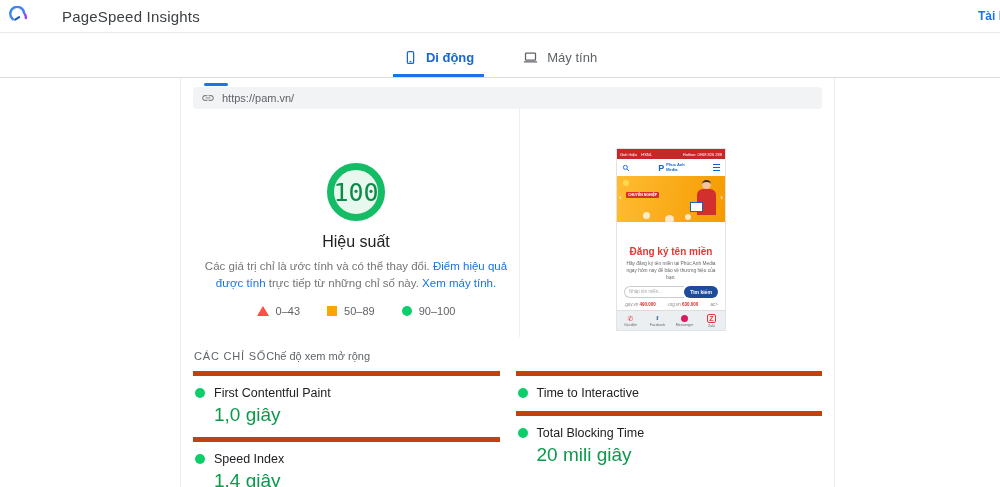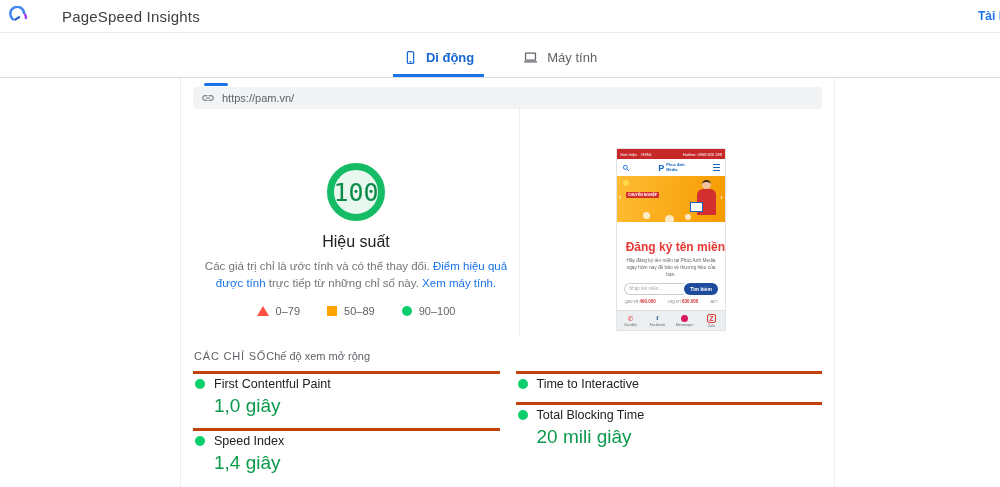--- a/index.html
+++ b/index.html
@@ -70,21 +70,21 @@
   .t-banner .arrow { position:absolute; top:18px; color:#fff; font-size:8px; line-height:8px; }
   .t-badge { position:absolute; left:9px; top:16px; background:#d32f2f; color:#fff;
     font-size:3.5px; padding:1px 2px; border-radius:1px; font-weight:bold; }
   .t-woman-head { position:absolute; right:14px; top:4px; width:9px; height:9px;
     border-radius:50%; background:#f2c49b; border-top:2px solid #3a2a1c; }
   .t-woman-body { position:absolute; right:9px; top:13px; width:19px; height:26px;
     border-radius:6px 6px 0 0; background:#d32f2f; }
   .t-box { position:absolute; right:22px; top:26px; width:13px; height:10px;
     background:#fff; border:1px solid #1565c0; }
   .t-dot { position:absolute; border-radius:50%; background:rgba(255,255,255,.75); }
-  .t-head { margin-top:18px; text-align:right; font-size:12px; font-weight:bold; color:#e53935; }
+  .t-head { margin-top:24px; text-align:center; font-size:10px; font-weight:bold; color:#e53935; }
   .t-para { margin:3px 8px 0; text-align:center; font-size:4.8px; line-height:1.5; color:#666; }
   .t-search { margin:4px 7px 0; display:flex; height:12px; }
   .t-input { flex:1; border:1px solid #ccc; border-radius:6px 0 0 6px; border-right:none;
     font-size:4.5px; color:#aaa; display:flex; align-items:center; padding-left:4px; background:#fff; }
   .t-btn { width:34px; background:#1e4b9b; color:#fff; font-size:5px; font-weight:bold;
     border-radius:6px; display:flex; align-items:center; justify-content:center; }
   .t-prices { display:flex; justify-content:space-between; margin:4px 7px 0; font-size:4.5px; }
   .t-prices .tld { color:#888; }
   .t-prices .pr { color:#d32f2f; font-weight:bold; }
   .t-footer { margin-top:auto; height:20px; background:#eceff1; border-top:1px solid #ddd;
@@ -98,21 +98,21 @@
   .ic-zalo { color:#e53935; font-size:5px; font-weight:bold; border:1px solid #e53935;
     border-radius:2px; padding:0 1px; line-height:5px; }
 
   
   .metrics-header { display:flex; justify-content:flex-start; align-items:center;
     margin-top:13px; padding:0 1px; }
   .metrics-title { font-size:11px; color:#5f6368; letter-spacing:.8px; }
   .expand-toggle { font-size:11px; color:#5f6368; cursor:pointer; }
   .metric-cols { display:flex; gap:16px; margin-top:9px; }
   .metric-col { flex:1; }
-  .metric-row { border-top:3px solid #c2410c; padding:3px 2px 11px; }
+  .metric-row { border-top:5px solid #c2410c; padding:10px 2px 11px; }
   .metric-top { display:flex; align-items:center; gap:9px; }
   .m-dot { width:10px; height:10px; border-radius:50%; background:#0cce6b; flex:none; }
   .m-label { font-size:12.5px; color:#202124; }
   .m-value { margin:4px 0 0 19px; font-size:19px; color:#0b9a4c; }
 </style>
 </head>
 <body>
 
 <div class="app-header">
   <span class="logo">
@@ -165,21 +165,21 @@
       <h2 class="score-title">Hiệu suất</h2>
       <p class="disclaimer">
         <span>Các giá trị chỉ là ước tính và có thể thay đổi.</span>
         <a href="#">Điểm hiệu quả được tính</a>
         <span>trực tiếp từ những chỉ số này.</span>
         <a href="#">Xem máy tính.</a>
       </p>
       <div class="legend">
         <span class="item">
           <span class="shape-tri"></span>
-          <span>0–79</span>
+          <span>0–43</span>
         </span>
         <span class="item">
           <span class="shape-sq"></span>
           <span>50–89</span>
         </span>
         <span class="item">
           <span class="shape-ci"></span>
           <span>90–100</span>
         </span>
       </div>

